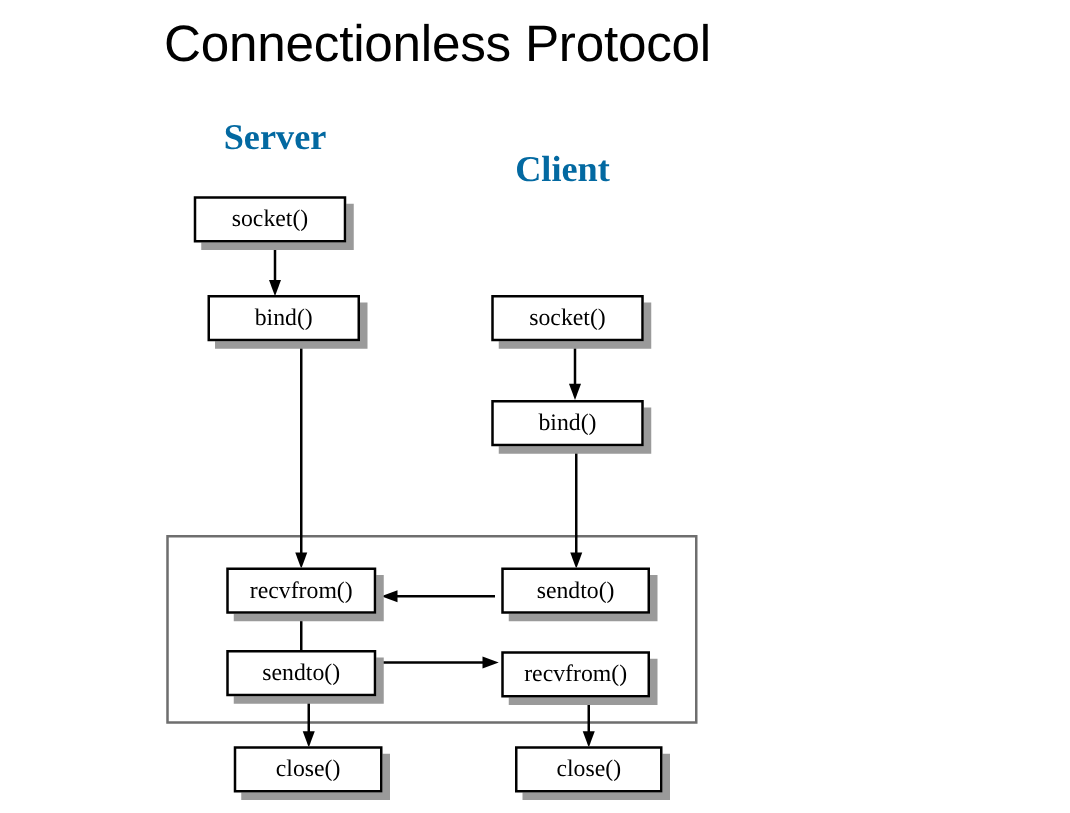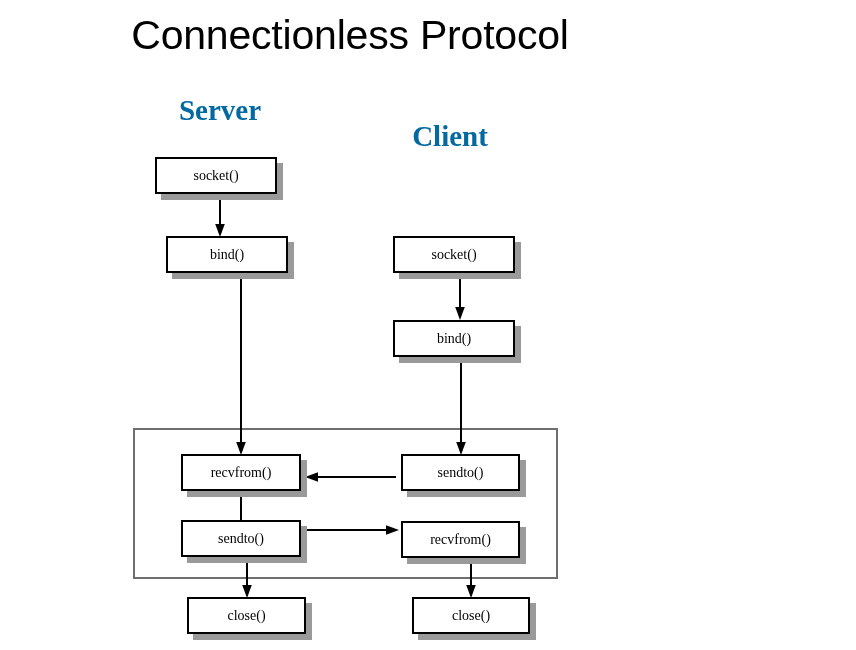--- a/index.html
+++ b/index.html
@@ -56,21 +56,21 @@
   .pbox {
     position: absolute;
     box-sizing: border-box;
     background: #ffffff;
     border: 2px solid #000000;
     box-shadow: 6px 6px 0 0 #9a9a9a;
     display: flex;
     align-items: center;
     justify-content: center;
     font-family: "Liberation Serif", "DejaVu Serif", serif;
-    font-size: 14px;
+    font-size: 19px;
     line-height: 20px;
     color: #000000;
     white-space: nowrap;
     z-index: 3;
   }
 
   
   .loop-rect {
     position: absolute;
     box-sizing: border-box;

